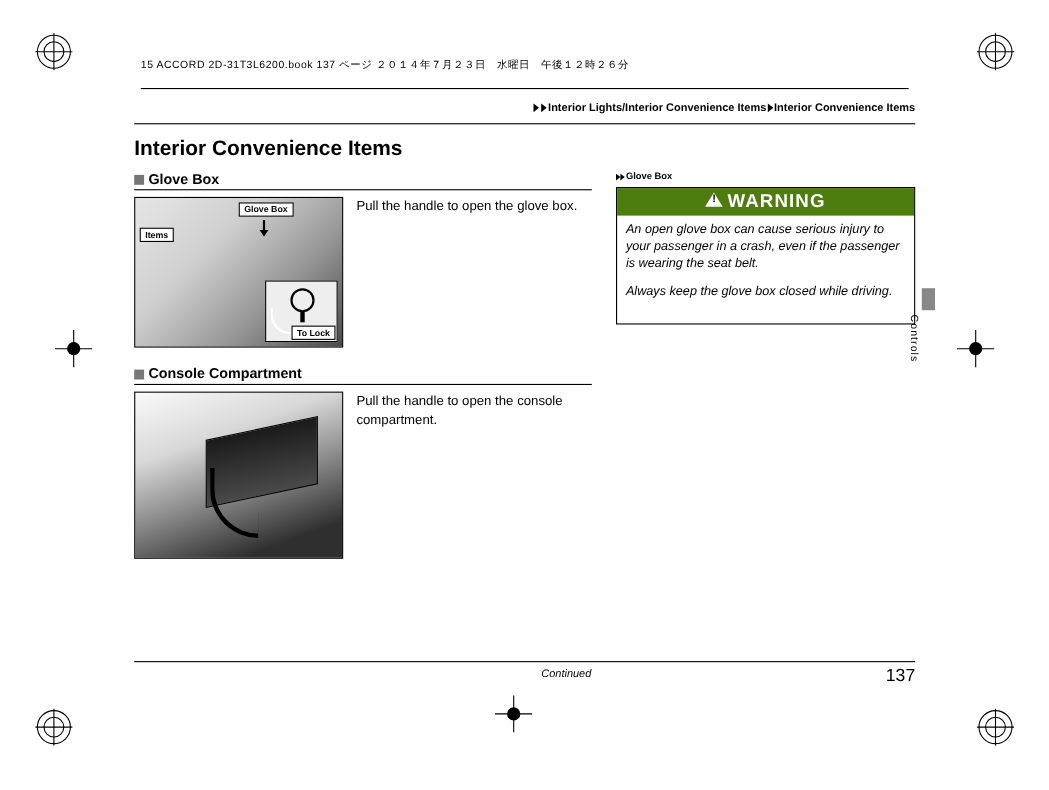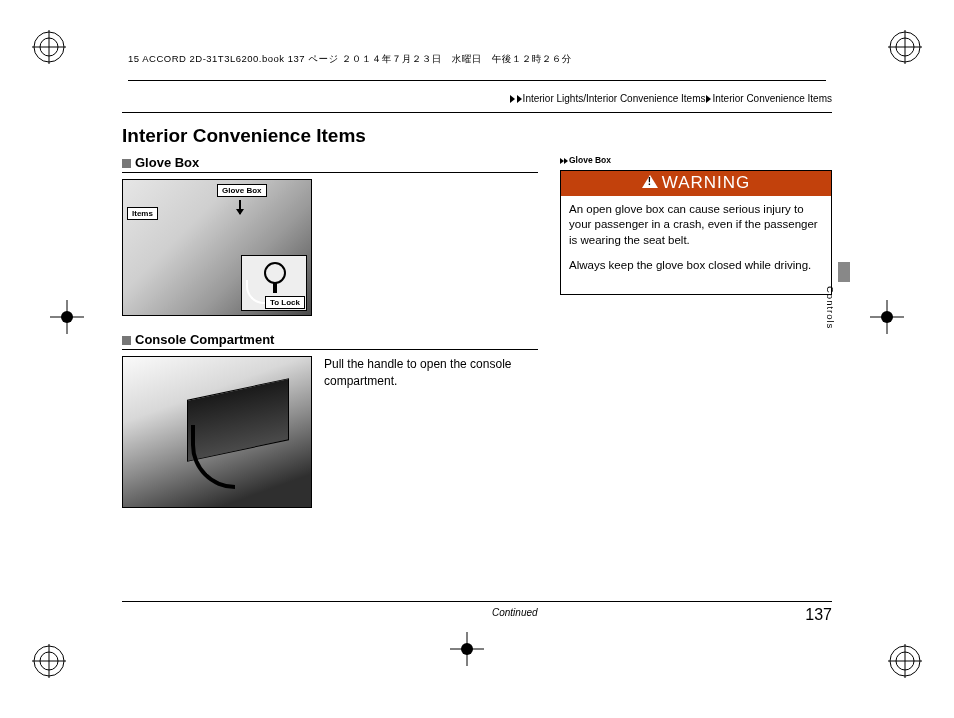--- a/index.html
+++ b/index.html
@@ -29,21 +29,21 @@
     font-size: 9.5px;
     letter-spacing: 0.5px;
     padding-bottom: 14px;
     white-space: nowrap;
   }
   .breadcrumb {
     position: absolute;
     top: 93px;
     right: 122px;
     font-size: 10px;
-    font-weight: normal;
+    font-weight: bold;
     text-align: right;
   }
   .breadcrumb .arrow {
     display: inline-block;
     width: 0; height: 0;
     border-top: 4px solid transparent;
     border-bottom: 4px solid transparent;
     border-left: 5px solid #000;
     vertical-align: middle;
     margin: 0 1px;
@@ -214,24 +214,24 @@
     display: inline-block;
     width: 0; height: 0;
     border-top: 3px solid transparent;
     border-bottom: 3px solid transparent;
     border-left: 4px solid #000;
   }
   .warning-box {
     border: 1px solid #000;
   }
   .warning-header {
-    background: #c2410c;
+    background: #4d7c0f;
     color: #fff;
     text-align: center;
-    font-weight: normal;
+    font-weight: bold;
     font-size: 17px;
     letter-spacing: 1px;
     padding: 2px 0 3px 0;
   }
   .warning-header .tri {
     display: inline-block;
     width: 0; height: 0;
     border-left: 8px solid transparent;
     border-right: 8px solid transparent;
     border-bottom: 13px solid #fff;
@@ -246,20 +246,21 @@
     left: -2px;
     top: 1px;
     color: #000;
     font-size: 10px;
     font-weight: bold;
   }
   .warning-body {
     font-size: 11.5px;
     line-height: 1.35;
     padding: 6px 8px 8px 8px;
+    font-style: italic;
   }
   .warning-body p { margin: 0 0 10px 0; }
   .warning-body p:last-child { margin-bottom: 12px; }
   .side-tab {
     position: absolute;
     top: 286px;
     right: 118px;
     writing-mode: vertical-rl;
     font-size: 9.5px;
     letter-spacing: 1px;
@@ -369,20 +370,21 @@
       <div class="arrow-down"></div>
       <div class="callout handle">Items</div>
       <div class="inset">
         <div class="key-shape"></div>
         <div class="key-shaft"></div>
         <div class="curve-arrow"></div>
       </div>
       <div class="callout lock">To Lock</div>
     </div>
     <div class="body-text">
+      <p>Pull the handle to open the glove box.</p>
     </div>
   </div>
 
   <div class="section-head">
     <span class="sq"></span><span>Console Compartment</span>
   </div>
   <div class="section-body">
     <div class="figure2">
       <div class="lid"></div>
       <div class="open-arrow"></div>

